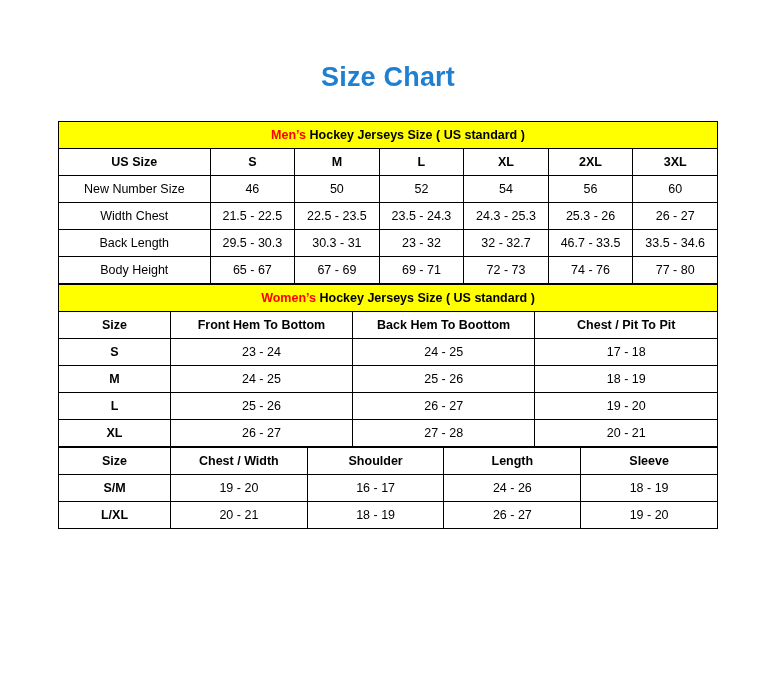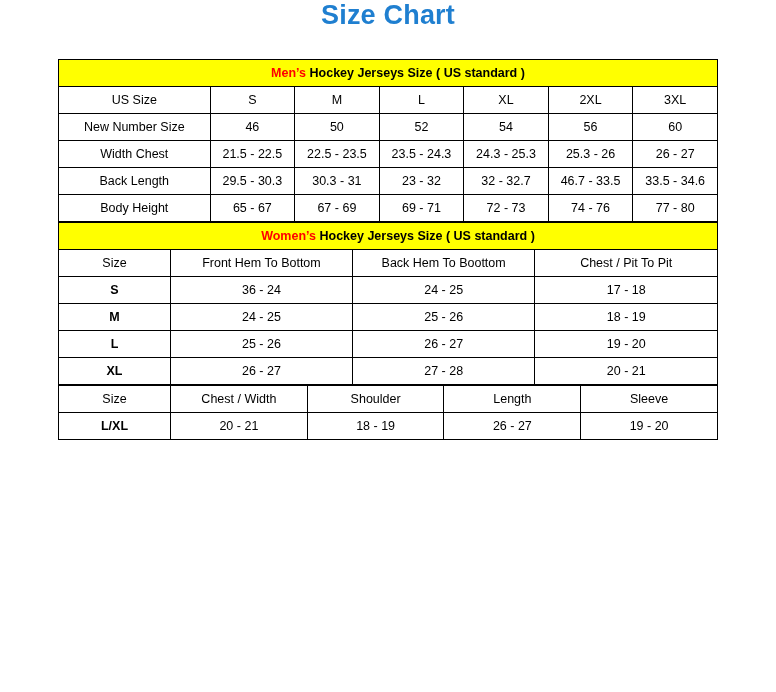--- a/index.html
+++ b/index.html
@@ -18,20 +18,21 @@
     width: 776px;
     height: 692px;
     position: relative;
     box-sizing: border-box;
   }
   .title {
     text-align: center;
     color: #1f7fd0;
     font-size: 27px;
     font-weight: bold;
+    padding-top: 62px;
     padding-bottom: 0;
     letter-spacing: 0.2px;
   }
   .chart-wrap {
     width: 660px;
     margin: 28px auto 0 auto;
   }
   table.size-table {
     border-collapse: collapse;
     width: 100%;
@@ -49,21 +50,21 @@
     background: #ffff00;
     font-weight: bold;
     font-size: 14px;
     height: 30px;
   }
   td.section-header .accent {
     color: #ff0000;
     margin-left: 20px;
   }
   td.col-head {
-    font-weight: normal;
+    font-weight: bold;
   }
   td.row-head {
     font-weight: normal;
   }
   td.row-head-bold {
     font-weight: bold;
   }
 </style>
 </head>
 <body>
@@ -148,21 +149,21 @@
           <td class="section-header" colspan="4"><span class="accent">Women’s</span><span> Hockey Jerseys Size ( US standard )</span></td>
         </tr>
         <tr>
           <td class="col-head">Size</td>
           <td class="col-head">Front Hem To Bottom</td>
           <td class="col-head">Back Hem To Boottom</td>
           <td class="col-head">Chest / Pit To Pit</td>
         </tr>
         <tr>
           <td class="row-head-bold">S</td>
-          <td>36 - 24</td>
+          <td>23 - 24</td>
           <td>24 - 25</td>
           <td>17 - 18</td>
         </tr>
         <tr>
           <td class="row-head-bold">M</td>
           <td>24 - 25</td>
           <td>25 - 26</td>
           <td>18 - 19</td>
         </tr>
         <tr>
@@ -190,20 +191,27 @@
       </colgroup>
       <tbody>
         <tr>
           <td class="col-head">Size</td>
           <td class="col-head">Chest / Width</td>
           <td class="col-head">Shoulder</td>
           <td class="col-head">Length</td>
           <td class="col-head">Sleeve</td>
         </tr>
         <tr>
+          <td class="row-head-bold">S/M</td>
+          <td>19 - 20</td>
+          <td>16 - 17</td>
+          <td>24 - 26</td>
+          <td>18 - 19</td>
+        </tr>
+        <tr>
           <td class="row-head-bold">L/XL</td>
           <td>20 - 21</td>
           <td>18 - 19</td>
           <td>26 - 27</td>
           <td>19 - 20</td>
         </tr>
       </tbody>
     </table>
 
   </div>

